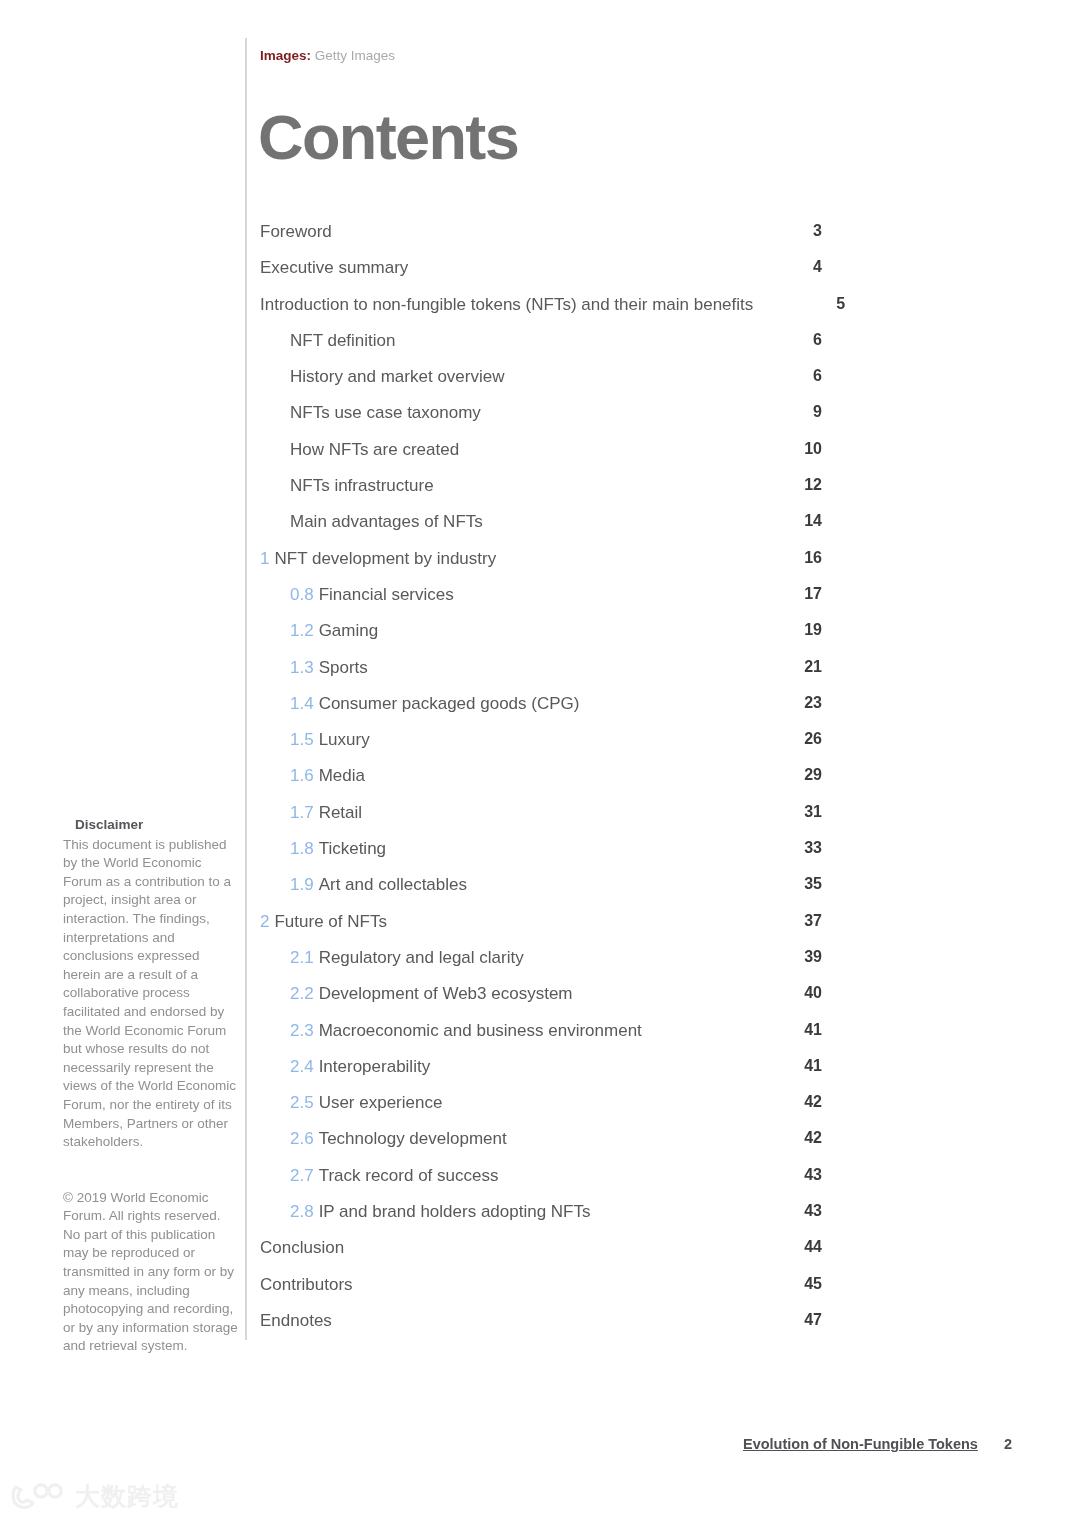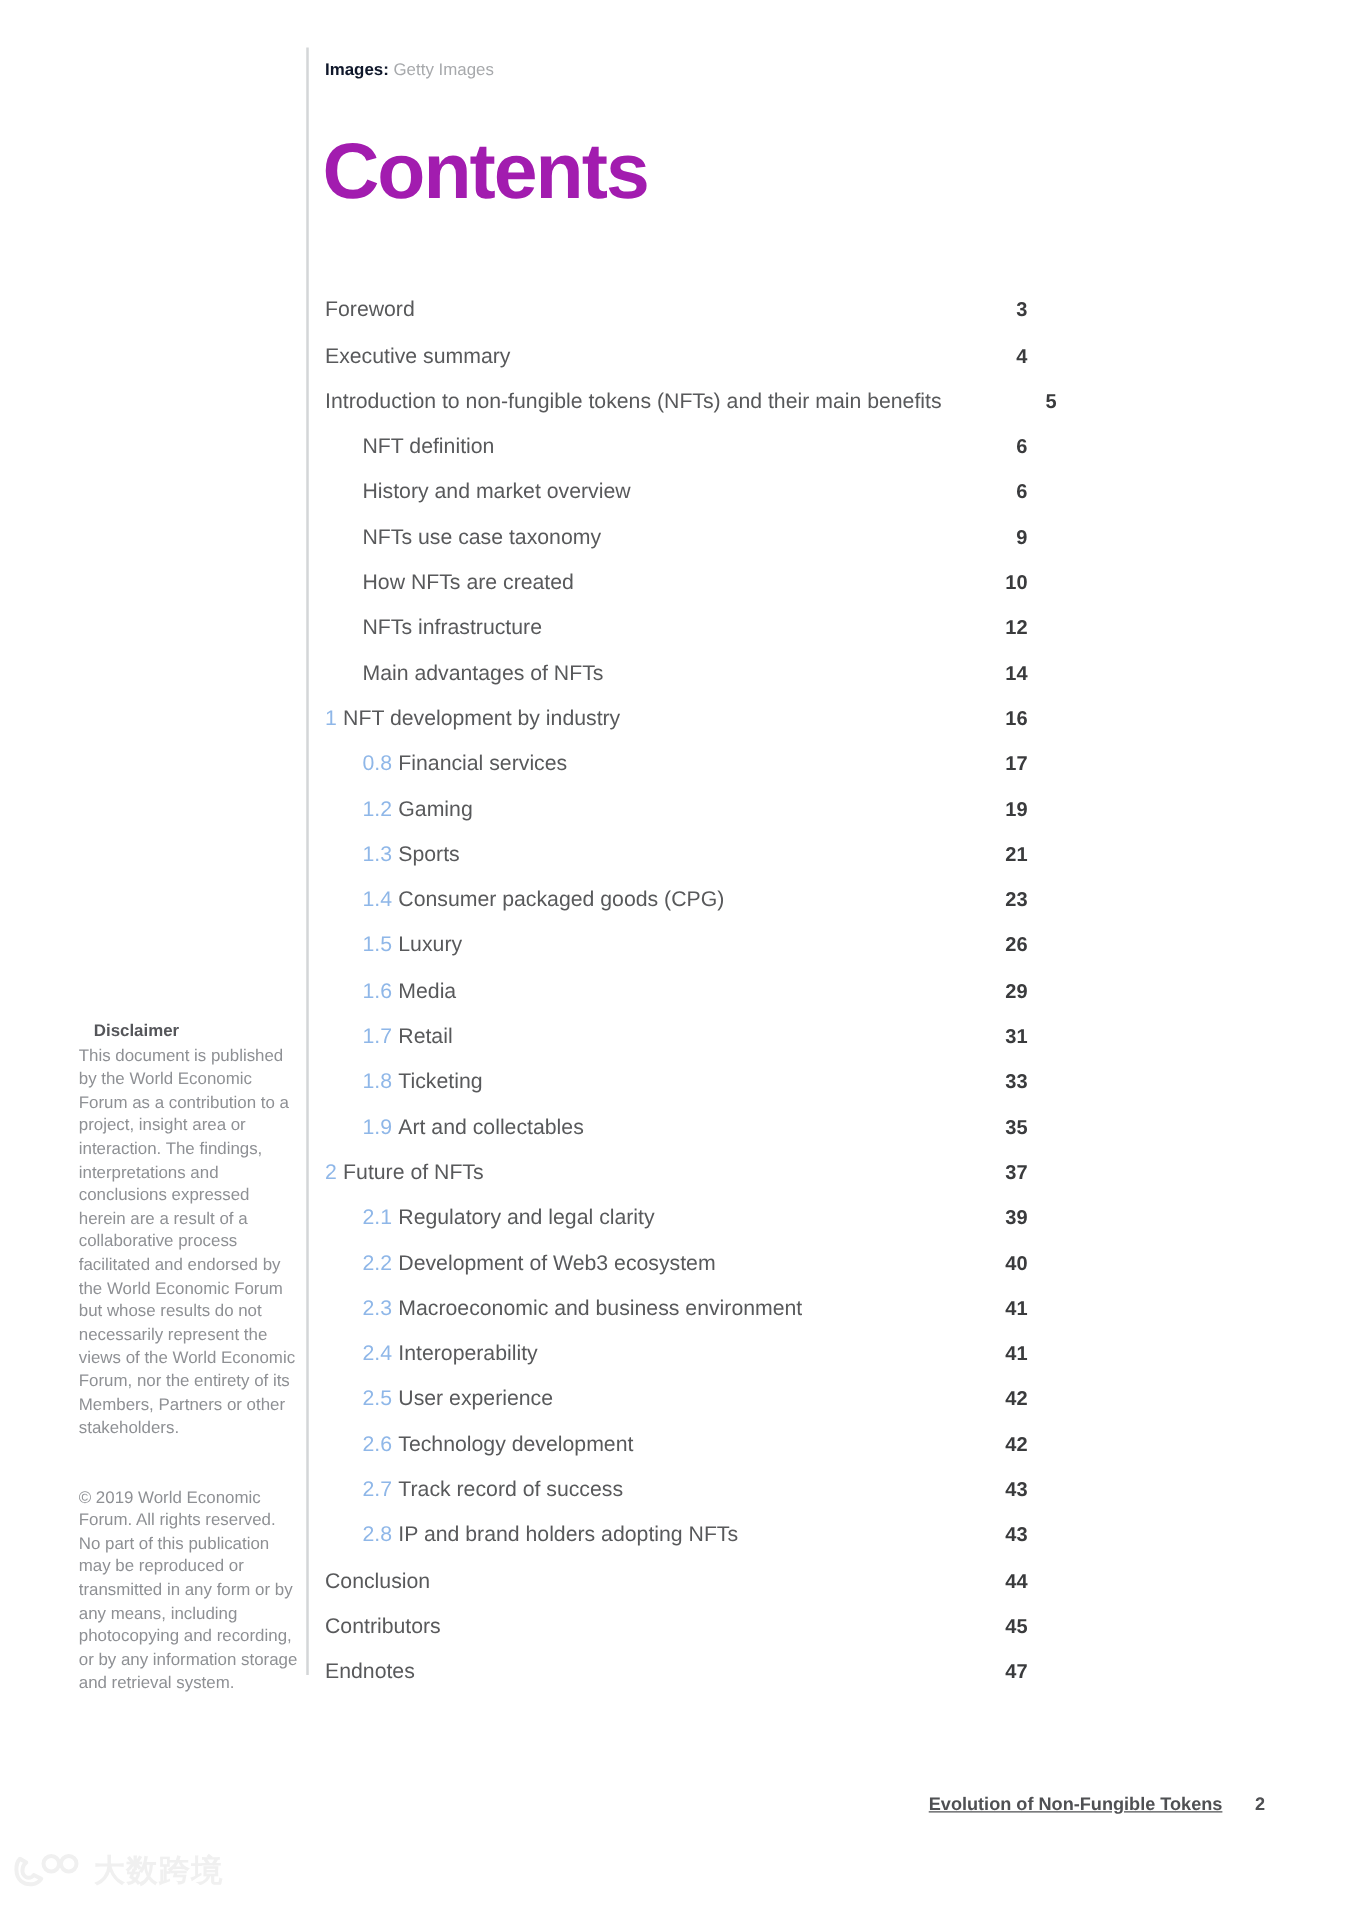--- a/index.html
+++ b/index.html
@@ -55,48 +55,48 @@
   .credit-line {
     position: absolute;
     left: 260px;
     top: 47px;
     font-size: 13.5px;
     line-height: 18px;
     white-space: nowrap;
   }
   .credit-label {
     font-weight: bold;
-    color: #0f172a;
+    color: #7f1d1d;
   }
   .credit-value {
     color: #a7a9ac;
   }
 
   .page-title {
     position: absolute;
     left: 258px;
     top: 99px;
     margin: 0;
     font-size: 63px;
     line-height: 76px;
     font-weight: bold;
     letter-spacing: -1.6px;
-    color: #a21caf;
+    color: #737373;
   }
 
   
   .toc {
     position: absolute;
     left: 260px;
     top: 222px;
     width: 562px;
   }
   .toc-row {
     display: flex;
-    align-items: flex-end;
+    align-items: flex-start;
     height: 36.3px;
     gap: 32px;
   }
   .toc-label {
     flex: 1 1 auto;
     font-size: 17px;
     color: #58595b;
     white-space: nowrap;
   }
   .toc-num {

